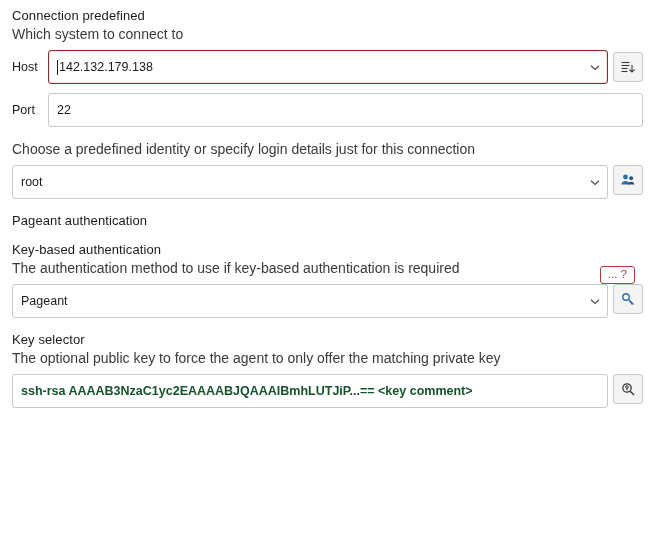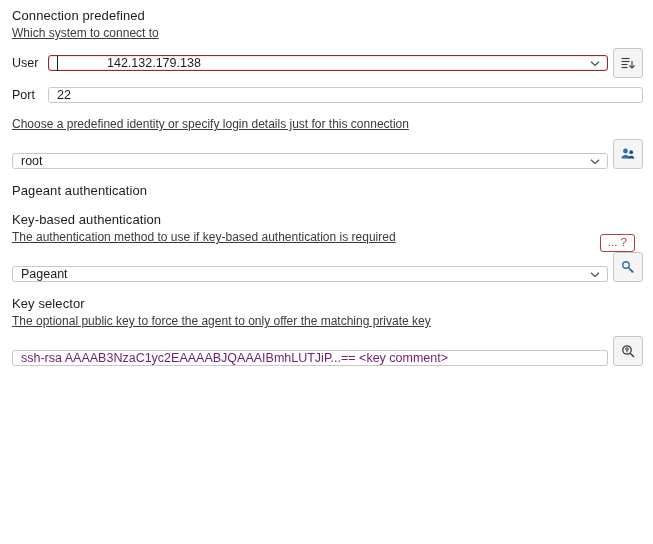--- a/index.html
+++ b/index.html
@@ -22,65 +22,64 @@
     box-sizing: border-box;
     padding: 8px 10px 0 12px;
   }
   .section-title {
     font-size: 13px;
     color: #1c1c1c;
     margin: 0 0 3px 0;
     letter-spacing: 0.1px;
   }
   .section-desc {
-    font-size: 12px;
+    font-size: 14px;
     color: #3a3a3a;
     margin: 0 0 8px 0;
-    text-decoration: underline;
   }
   .row {
     display: flex;
     align-items: center;
     margin-bottom: 9px;
   }
   .row-label {
     width: 36px;
     flex: 0 0 auto;
     font-size: 12.5px;
     color: #1c1c1c;
   }
   .field {
     position: relative;
     flex: 1 1 auto;
-    height: 16px;
+    height: 34px;
     box-sizing: border-box;
     border: 1px solid #c8c8c8;
     border-radius: 3px;
     background: #ffffff;
     display: flex;
     align-items: center;
     padding: 0 8px;
     font-size: 12.5px;
     color: #1c1c1c;
-    gap: 48px;
   }
   .field.focused {
     border: 1px solid #8d2a2a;
     box-shadow: 0 0 0 1px rgba(141,42,42,0.12) inset;
   }
   .field .value {
     white-space: nowrap;
     overflow: hidden;
     text-overflow: ellipsis;
   }
   .field .placeholder {
-    color: #701a75;
+    color: #14532d;
     white-space: nowrap;
     overflow: hidden;
     text-overflow: ellipsis;
+    font-weight: bold;
   }
   .caret {
     display: inline-block;
     width: 1px;
     height: 15px;
     background: #1c1c1c;
     margin-right: 1px;
     vertical-align: middle;
   }
   .chevron {
@@ -103,21 +102,21 @@
     box-sizing: border-box;
     border: 1px solid #c8c8c8;
     border-radius: 3px;
     background: #f4f4f4;
     display: flex;
     align-items: center;
     justify-content: center;
   }
   .full-row {
     display: flex;
-    align-items: flex-end;
+    align-items: flex-start;
     margin-bottom: 6px;
   }
   .wide {
     width: 100%;
   }
   .block {
     margin-top: 14px;
   }
   .hdr-with-badge {
     display: flex;
@@ -141,21 +140,21 @@
 </head>
 <body>
 
 <div class="page">
 
   <div>
     <div class="section-title">Connection predefined</div>
     <div class="section-desc">Which system to connect to</div>
 
     <div class="row">
-      <div class="row-label">User</div>
+      <div class="row-label">Host</div>
       <div class="field focused combo">
         <span class="caret"></span>
         <span class="value">142.132.179.138</span>
         <span class="chevron">
           <svg viewBox="0 0 10 10" width="10" height="10">
               <path d="M1 3.2 L5 7 L9 3.2" fill="none" stroke="#4a4a4a" stroke-width="1.2"></path>
             </svg>
         </span>
       </div>
       <div class="side-btn">

